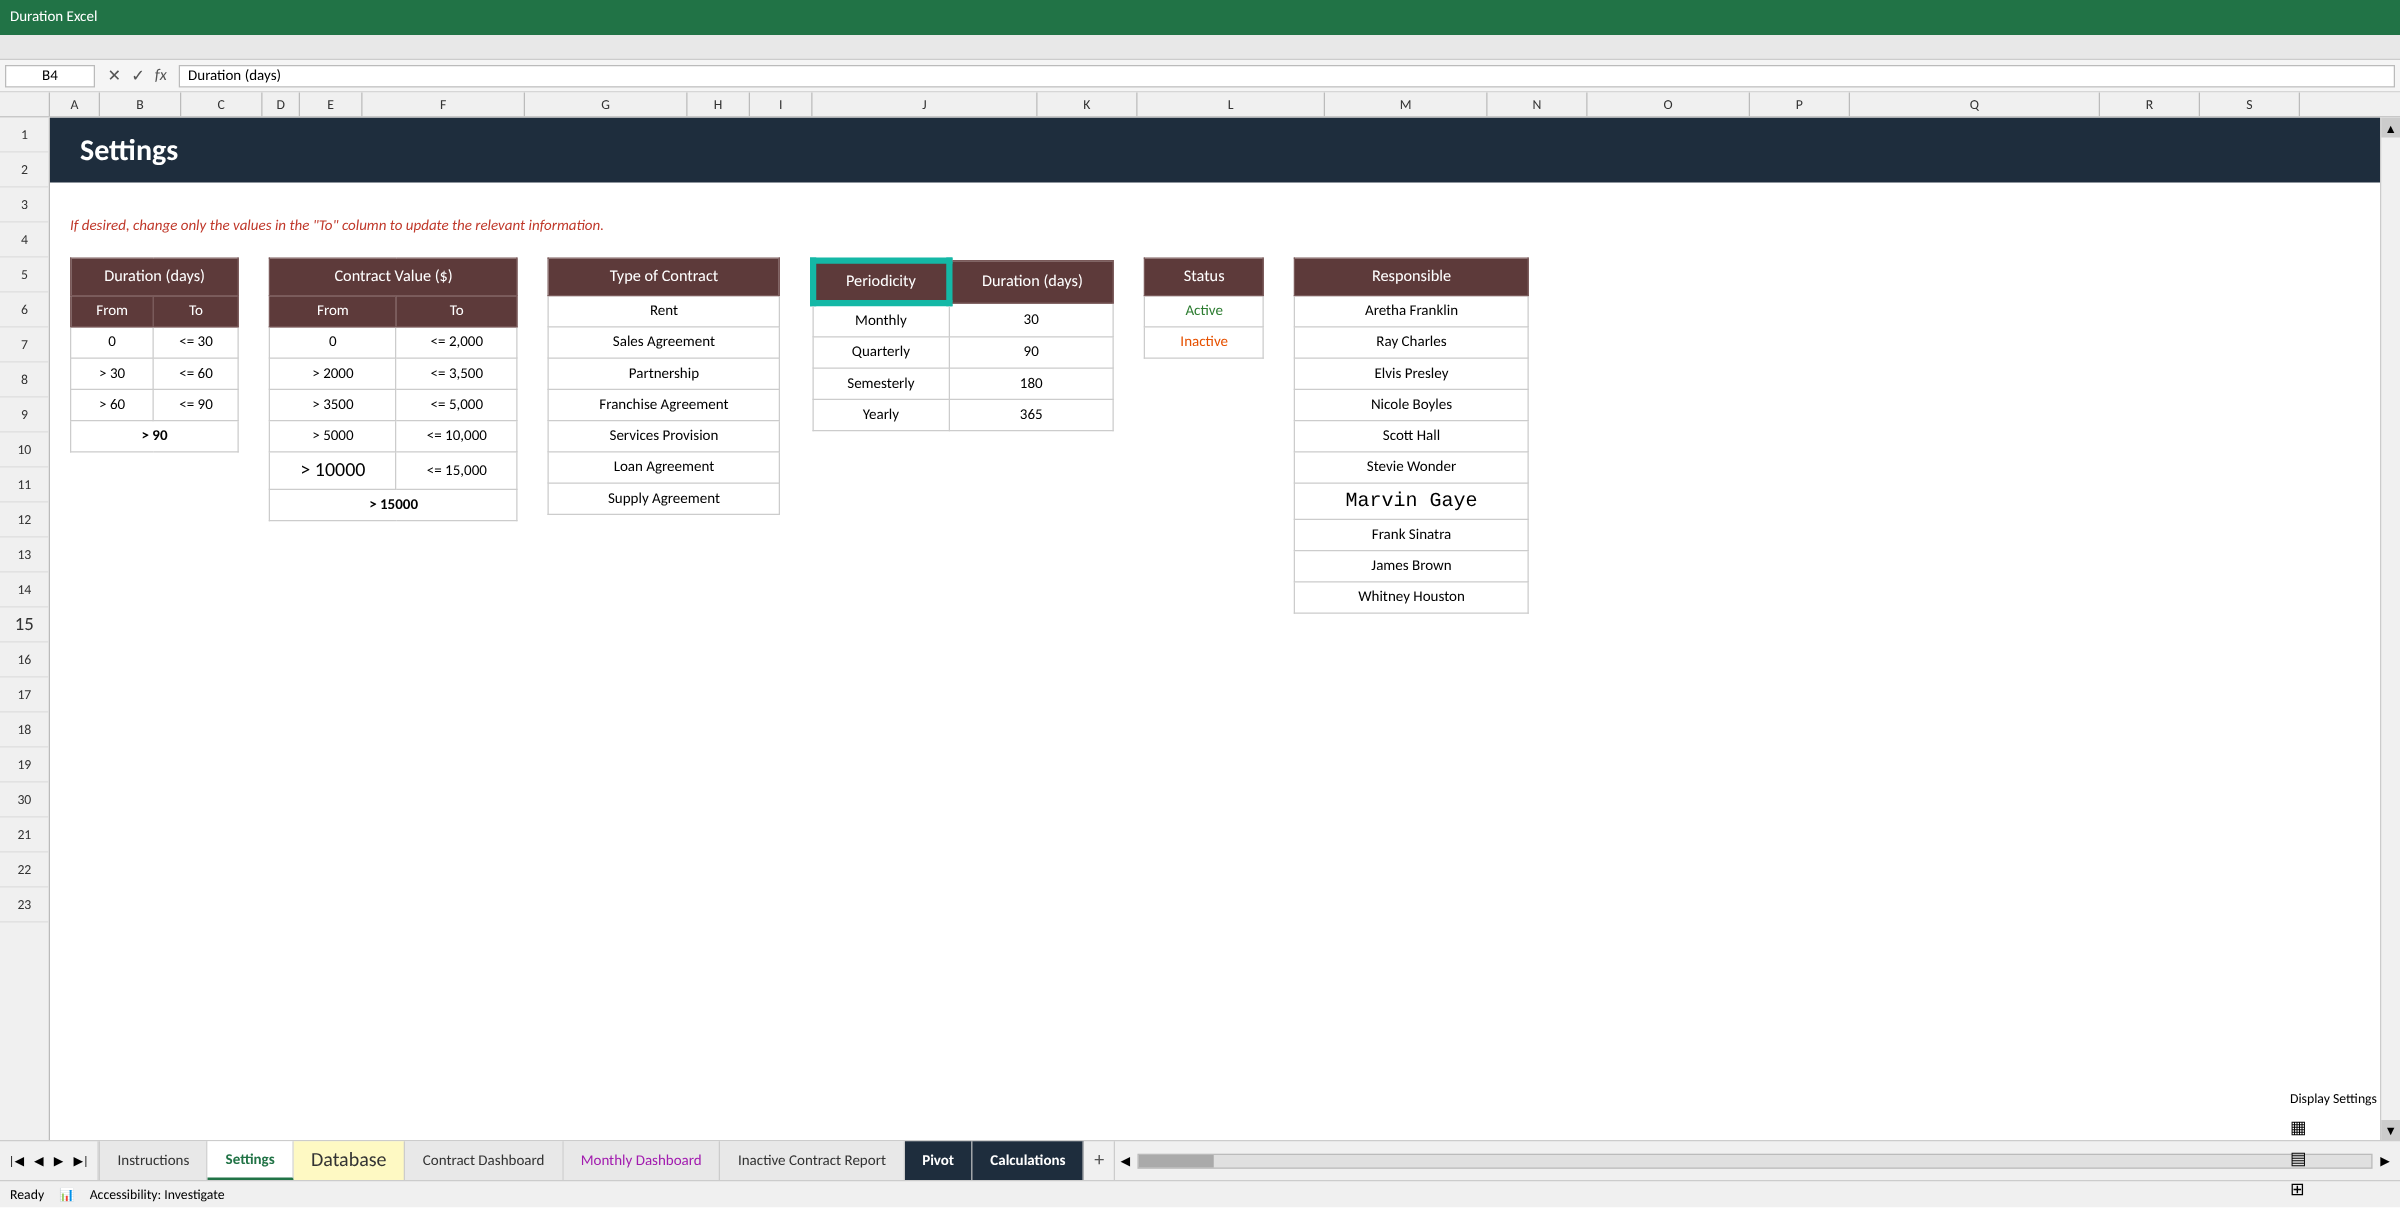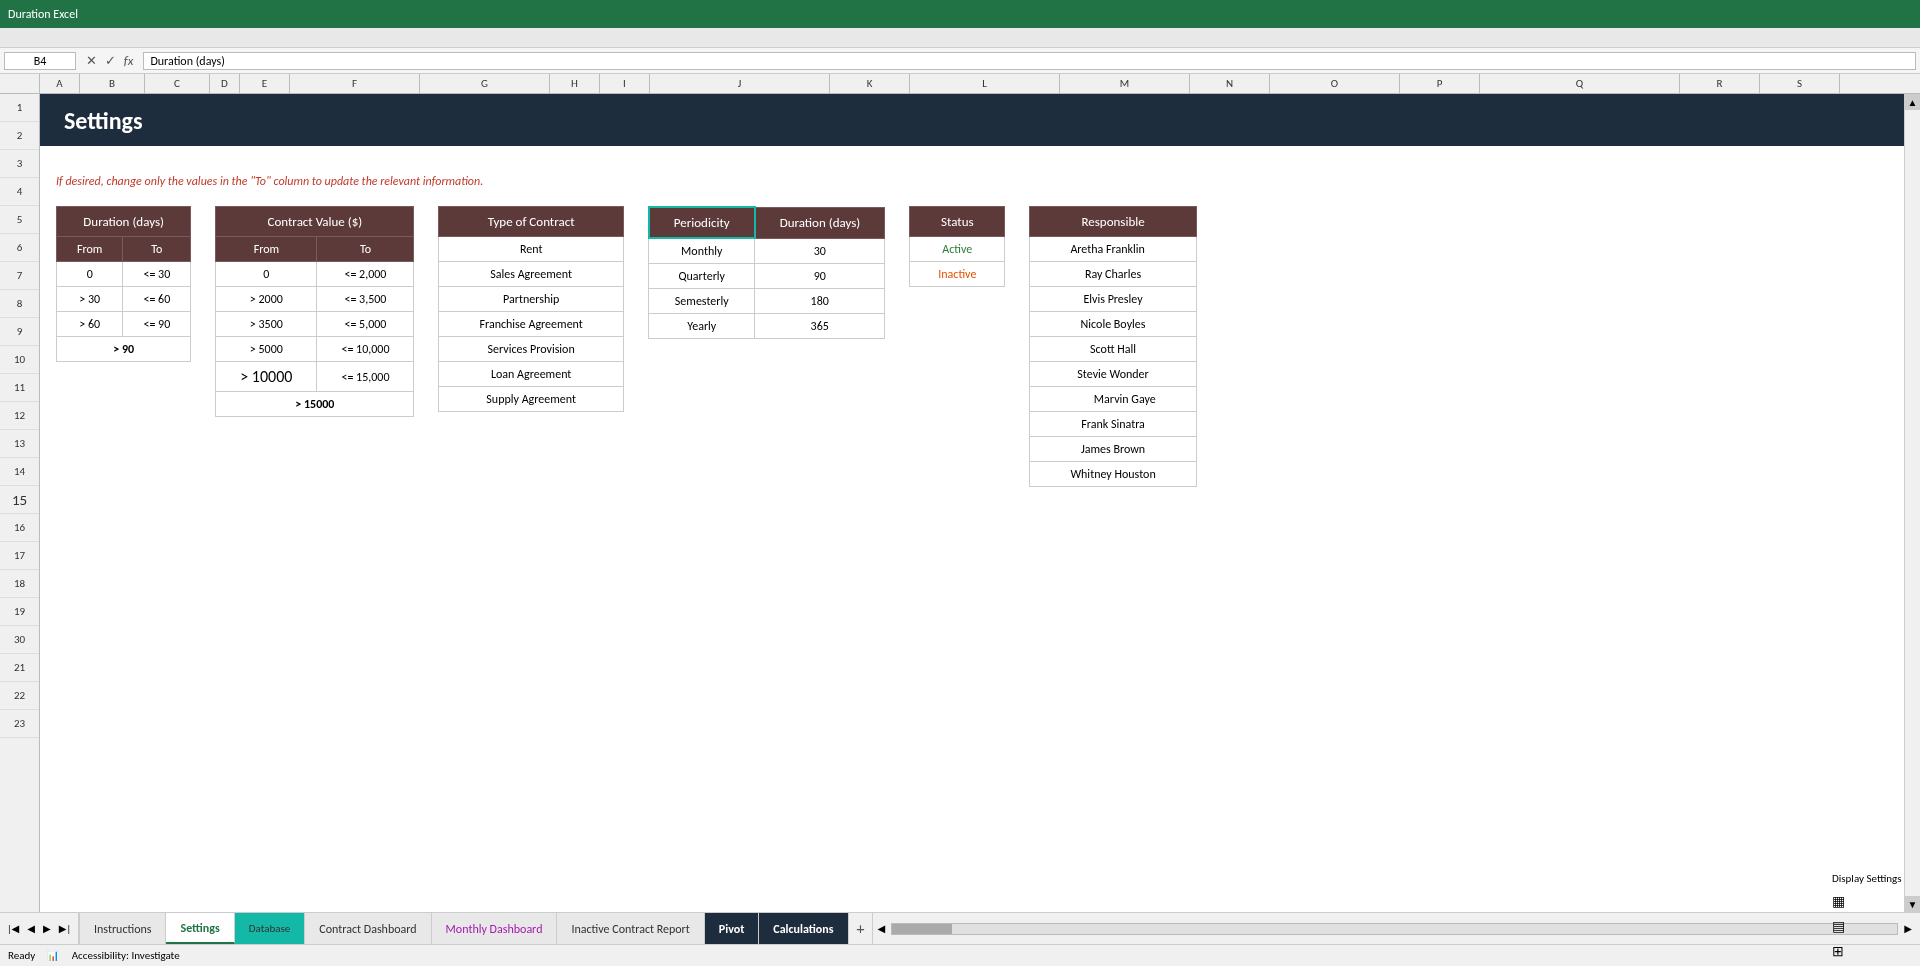--- a/index.html
+++ b/index.html
@@ -192,21 +192,21 @@
                 <td style="border: 1px solid rgb(204, 204, 204); padding: 5px 40px; text-align: center; background: white; font-size: 12px;">Supply Agreement</td>
               </tr>
             </tbody>
         </table>
       </div>
 
       <div>
         <table class="settings-table" style="border-collapse:collapse;">
           <thead>
             <tr>
-              <th style="background:#5d3a3a; color:white; padding:7px 24px; text-align:center; border:2px solid #14b8a6; font-weight:normal; font-size:13px;">Periodicity</th>
+              <th style="background:#5d3a3a; color:white; padding:7px 24px; text-align:center; border:5px solid #14b8a6; font-weight:normal; font-size:13px;">Periodicity</th>
               <th style="background:#5d3a3a; color:white; padding:7px 24px; text-align:center; border:1px solid #7a5a5a; font-weight:normal; font-size:13px;">Duration (days)</th>
             </tr>
           </thead>
           <tbody id="period-tbody">
               <tr>
                 <td style="border: 1px solid rgb(204, 204, 204); padding: 5px 24px; text-align: center; background: white; font-size: 12px;">Monthly</td>
                 <td style="border: 1px solid rgb(204, 204, 204); padding: 5px 24px; text-align: center; background: white; font-size: 12px;">30</td>
               </tr>
               <tr>
                 <td style="border: 1px solid rgb(204, 204, 204); padding: 5px 24px; text-align: center; background: white; font-size: 12px;">Quarterly</td>
@@ -244,39 +244,39 @@
 
       <div>
         <table class="settings-table" style="border-collapse:collapse;">
           <thead>
             <tr>
               <th style="background:#5d3a3a; color:white; padding:7px 40px; text-align:center; border:1px solid #7a5a5a; font-weight:normal; font-size:13px;">Responsible</th>
             </tr>
           </thead>
           <tbody id="resp-tbody">
               <tr>
-                <td style="border: 1px solid rgb(204, 204, 204); padding: 5px 40px; text-align: left; background: white; font-size: 12px;">Aretha Franklin</td>
+                <td style="border: 1px solid rgb(204, 204, 204); padding: 5px 40px; text-align: center; background: white; font-size: 12px;">Aretha Franklin</td>
               </tr>
               <tr>
                 <td style="border: 1px solid rgb(204, 204, 204); padding: 5px 40px; text-align: center; background: white; font-size: 12px;">Ray Charles</td>
               </tr>
               <tr>
                 <td style="border: 1px solid rgb(204, 204, 204); padding: 5px 40px; text-align: center; background: white; font-size: 12px;">Elvis Presley</td>
               </tr>
               <tr>
                 <td style="border: 1px solid rgb(204, 204, 204); padding: 5px 40px; text-align: center; background: white; font-size: 12px;">Nicole Boyles</td>
               </tr>
               <tr>
                 <td style="border: 1px solid rgb(204, 204, 204); padding: 5px 40px; text-align: center; background: white; font-size: 12px;">Scott Hall</td>
               </tr>
               <tr>
                 <td style="border: 1px solid rgb(204, 204, 204); padding: 5px 40px; text-align: center; background: white; font-size: 12px;">Stevie Wonder</td>
               </tr>
               <tr>
-                <td style="border: 1px solid rgb(204, 204, 204); padding: 5px 40px; text-align: right; background: white; font-size: 12px;">Marvin Gaye</td>
+                <td style="border: 1px solid rgb(204, 204, 204); padding: 5px 40px; text-align: center; background: white; font-size: 16px; font-family: Liberation Mono, monospace;">Marvin Gaye</td>
               </tr>
               <tr>
                 <td style="border: 1px solid rgb(204, 204, 204); padding: 5px 40px; text-align: center; background: white; font-size: 12px;">Frank Sinatra</td>
               </tr>
               <tr>
                 <td style="border: 1px solid rgb(204, 204, 204); padding: 5px 40px; text-align: center; background: white; font-size: 12px;">James Brown</td>
               </tr>
               <tr>
                 <td style="border: 1px solid rgb(204, 204, 204); padding: 5px 40px; text-align: center; background: white; font-size: 12px;">Whitney Houston</td>
               </tr>
@@ -299,21 +299,21 @@
   <div style="display:flex; align-items:center; gap:2px; padding:0 4px; border-right:1px solid #ccc;">
     <span style="cursor:pointer; font-size:10px; padding:2px 3px;">|◀</span>
     <span style="cursor:pointer; font-size:10px; padding:2px 3px;">◀</span>
     <span style="cursor:pointer; font-size:10px; padding:2px 3px;">▶</span>
     <span style="cursor:pointer; font-size:10px; padding:2px 3px;">▶|</span>
   </div>
 
   <div id="tabs-container" style="display:flex; align-items:stretch;">
       <div style="padding: 0px 14px; display: flex; align-items: center; font-size: 12px; cursor: pointer; border-right: 1px solid rgb(204, 204, 204); border-left: 1px solid rgb(204, 204, 204); white-space: nowrap; background: rgb(232, 232, 232); color: rgb(51, 51, 51);">Instructions</div>
       <div style="padding: 0px 14px; display: flex; align-items: center; font-size: 12px; cursor: pointer; border-right: 1px solid rgb(204, 204, 204); border-left: none; white-space: nowrap; background: white; font-weight: bold; color: rgb(33, 115, 70); border-bottom: 2px solid rgb(33, 115, 70);">Settings</div>
-      <div style="padding: 0px 14px; display: flex; align-items: center; font-size: 11px; cursor: pointer; border-right: 1px solid rgb(204, 204, 204); border-left: none; white-space: nowrap; background: #14b8a6; color: rgb(51, 51, 51);">Database</div>
+      <div style="padding: 0px 14px; display: flex; align-items: center; font-size: 16px; cursor: pointer; border-right: 1px solid rgb(204, 204, 204); border-left: none; white-space: nowrap; background: #fef9c3; color: rgb(51, 51, 51);">Database</div>
       <div style="padding: 0px 14px; display: flex; align-items: center; font-size: 12px; cursor: pointer; border-right: 1px solid rgb(204, 204, 204); border-left: none; white-space: nowrap; background: rgb(232, 232, 232); color: rgb(51, 51, 51);">Contract Dashboard</div>
       <div style="padding: 0px 14px; display: flex; align-items: center; font-size: 12px; cursor: pointer; border-right: 1px solid rgb(204, 204, 204); border-left: none; white-space: nowrap; background: rgb(232, 232, 232); color: #a21caf;">Monthly Dashboard</div>
       <div style="padding: 0px 14px; display: flex; align-items: center; font-size: 12px; cursor: pointer; border-right: 1px solid rgb(204, 204, 204); border-left: none; white-space: nowrap; background: rgb(232, 232, 232); color: rgb(51, 51, 51);">Inactive Contract Report</div>
       <div style="padding: 0px 14px; display: flex; align-items: center; font-size: 12px; cursor: pointer; border-right: 1px solid rgb(204, 204, 204); border-left: none; white-space: nowrap; background: rgb(30, 45, 61); color: white; font-weight: bold;">Pivot</div>
       <div style="padding: 0px 14px; display: flex; align-items: center; font-size: 12px; cursor: pointer; border-right: 1px solid rgb(204, 204, 204); border-left: none; white-space: nowrap; background: rgb(30, 45, 61); color: white; font-weight: bold;">Calculations</div>
     </div>
 
   <div style="padding:0 8px; display:flex; align-items:center; cursor:pointer; font-size:16px; color:#555;">+</div>
 
   <div style="flex:1; display:flex; align-items:center; justify-content:flex-end; padding-right:4px; border-left:1px solid #ccc;">

